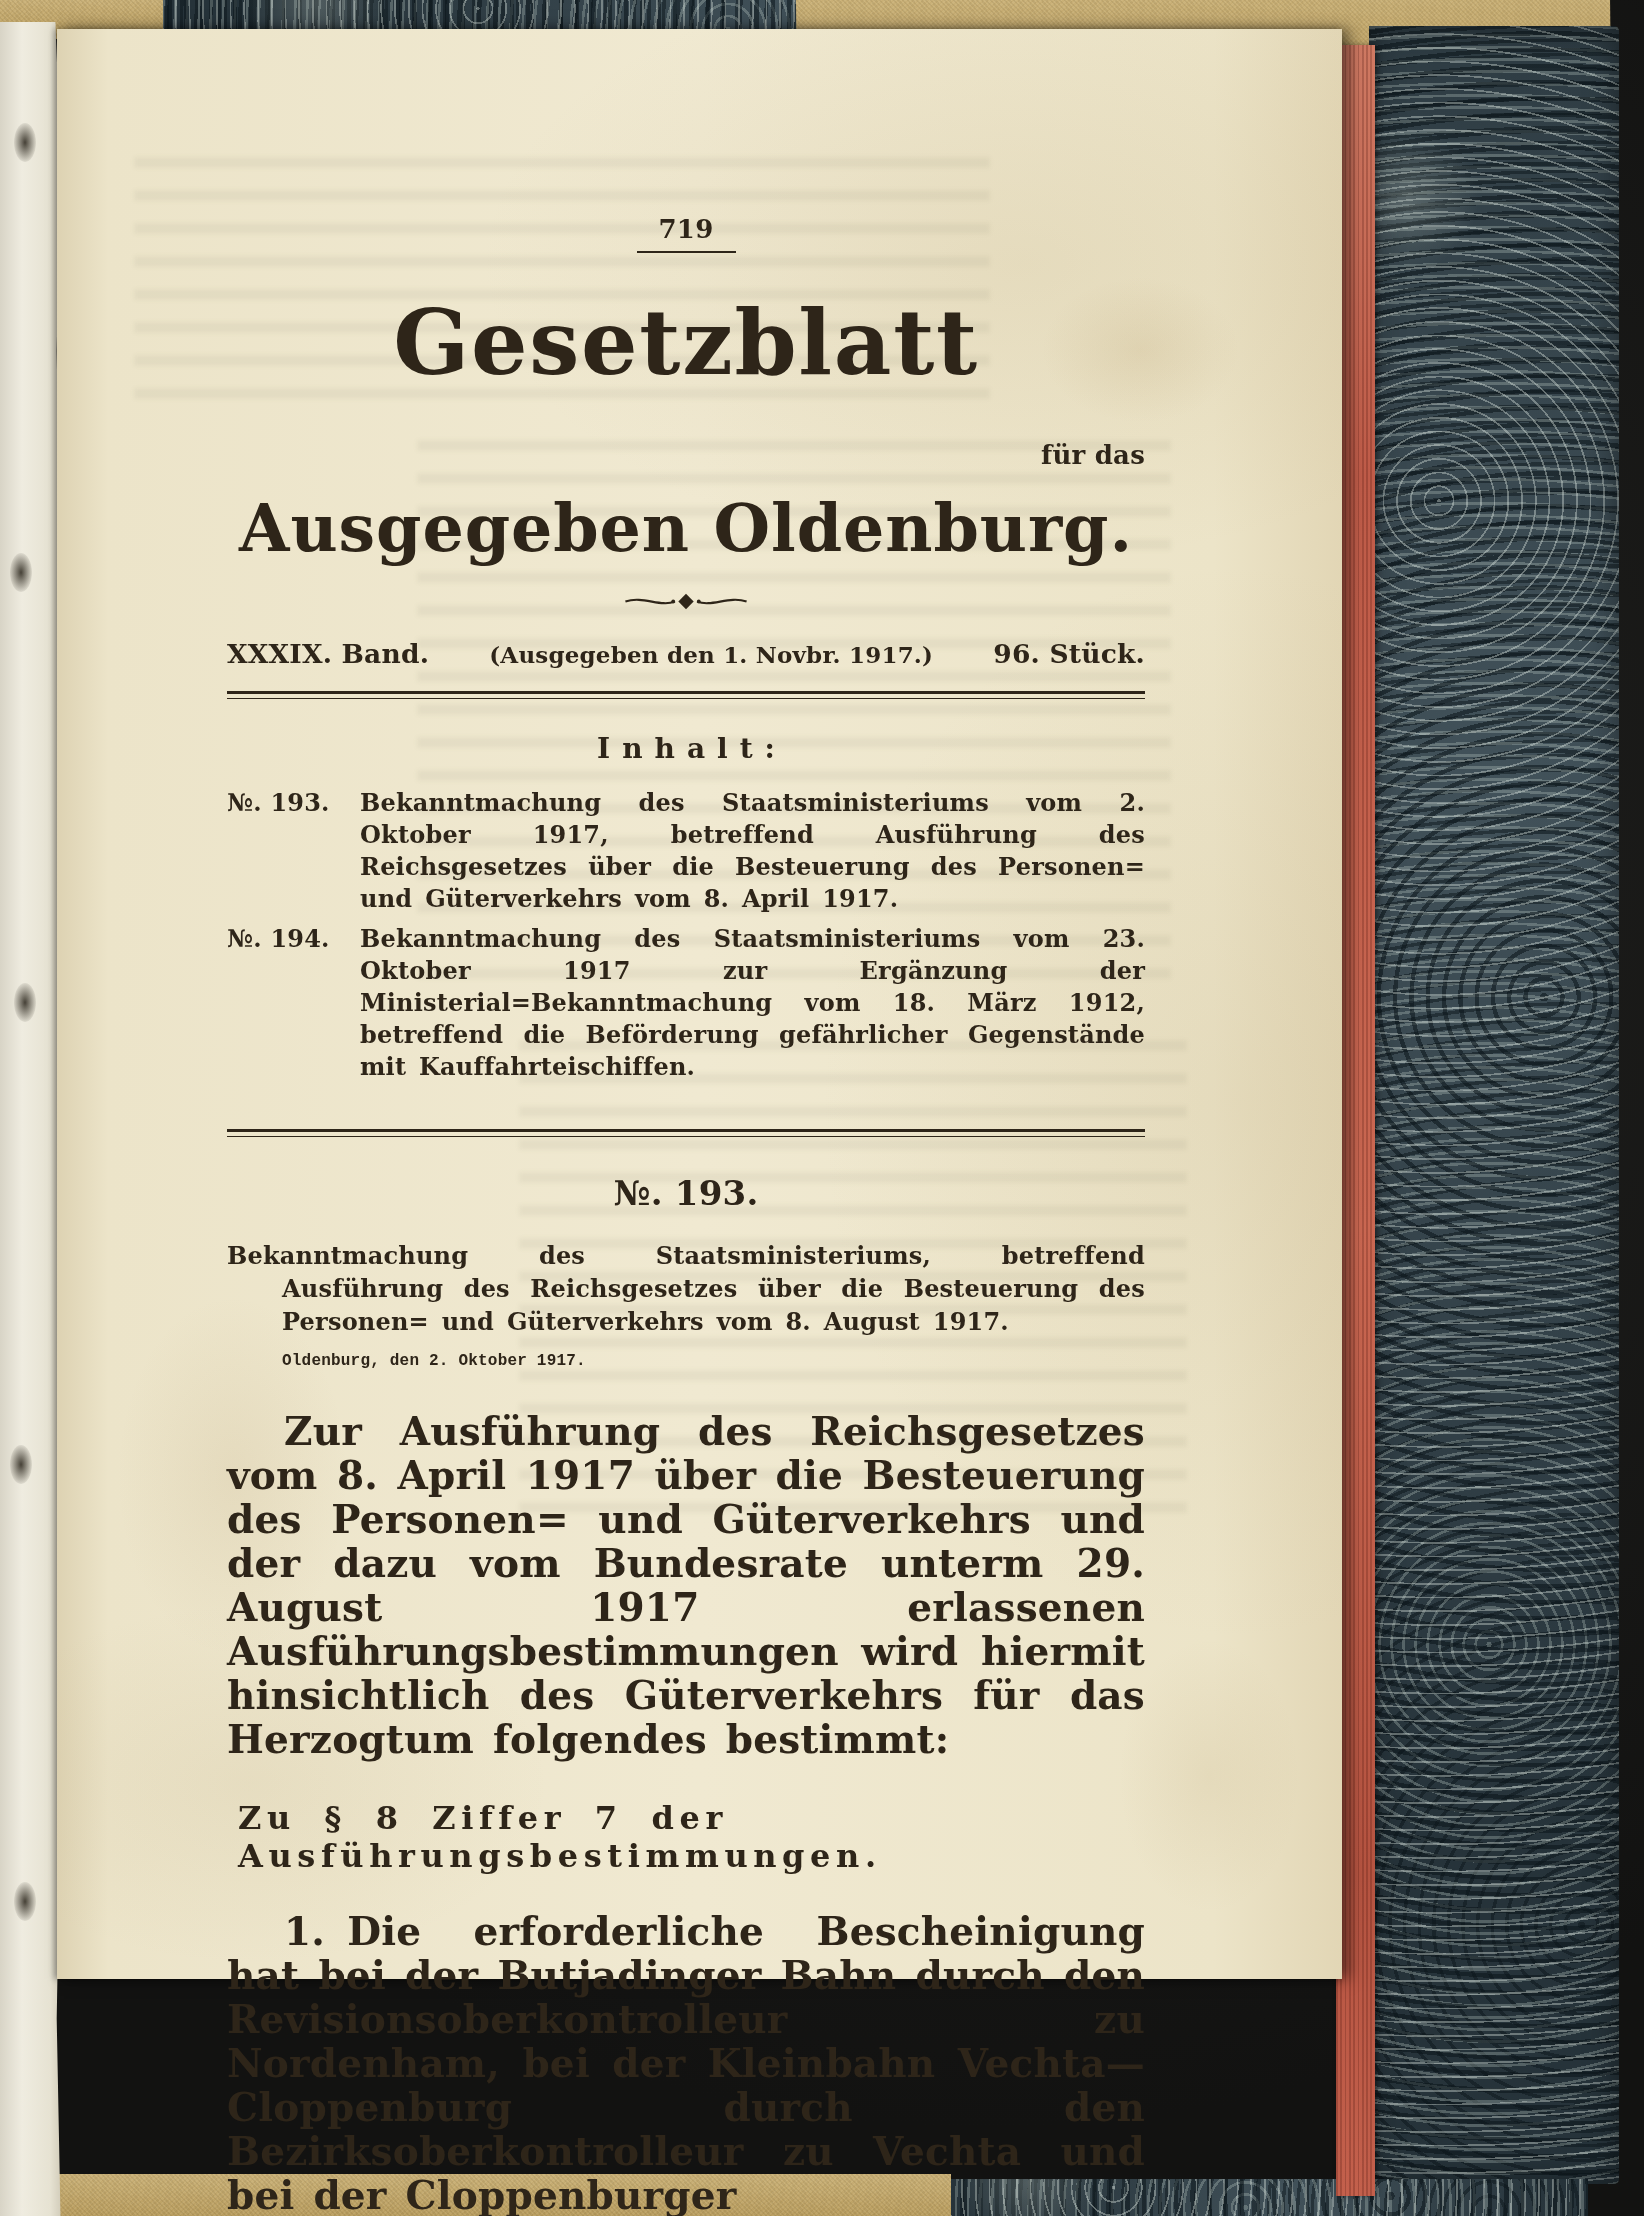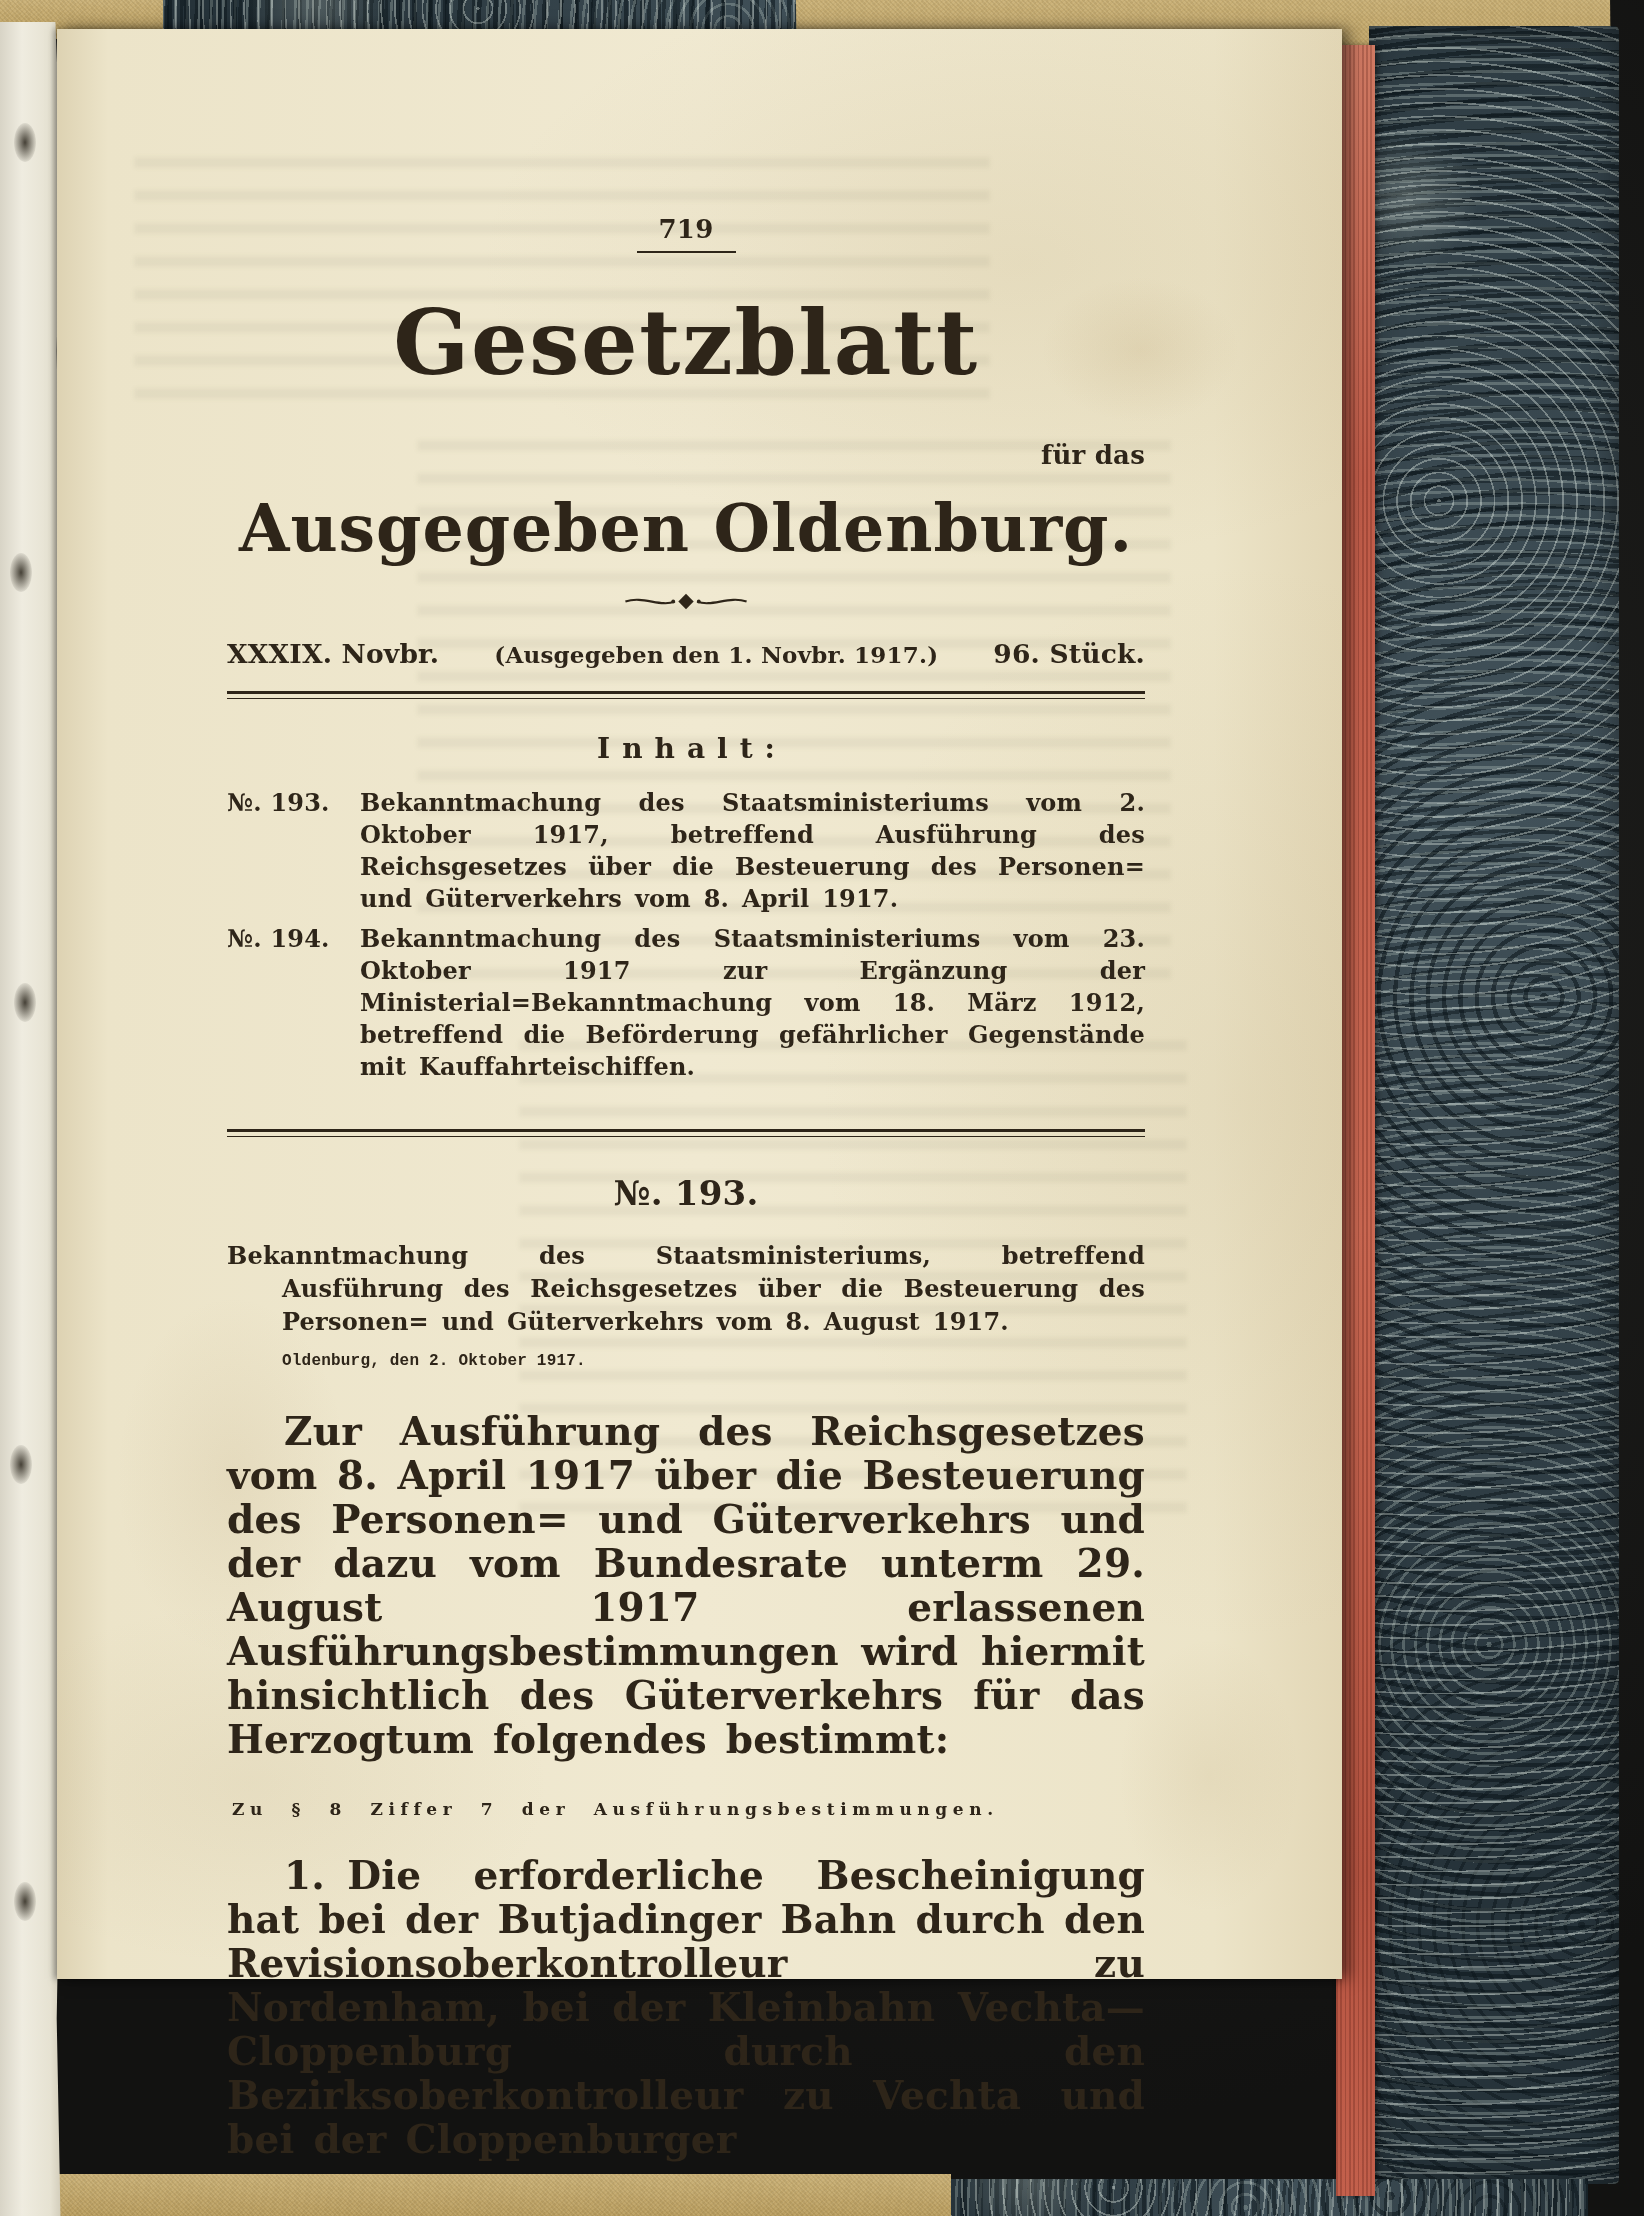--- a/index.html
+++ b/index.html
@@ -77,21 +77,21 @@
   .toc-entry + .toc-entry{margin-top:8px;}
   .toc-no{flex:0 0 133px;}
   .toc-text{flex:1;text-align:justify;word-spacing:4.3px;}
   .rule2{margin-top:46px;}
   .art-heading{margin:36px 0 0;text-align:center;font-size:34px;}
   .subject{margin:26px 0 0;font-size:24px;line-height:33px;text-align:justify;
     padding-left:55px;text-indent:-55px;word-spacing:4.3px;}
   .dateline{margin:13.7px 0 0;font-size:16px;padding-left:55px;font-family:Liberation Mono, monospace;}
   .body-para{margin:39px 0 0;font-size:39px;line-height:44px;text-align:justify;
     text-indent:57px;word-spacing:5.1px;}
-  .section-heading{margin:38px 5px 0;font-size:17px;letter-spacing:5.6px;word-spacing:12px;}
+  .section-heading{margin:38px 11px 0;font-size:32px;letter-spacing:5.6px;word-spacing:12px;}
   .item{margin-top:34px;}
   .item-no{margin-right:22px;}
   p,h1,h2,h3{padding:0;}
 </style>
 </head>
 <body>
 
 <div class="scene">
 
   <div class="top-marble marble"></div>
@@ -131,21 +131,21 @@
         <svg width="128" height="19" viewBox="0 0 150 22">
           <path d="M4 11 C 25 4, 45 18, 62 11" stroke="#2e2519" stroke-width="2.5" fill="none"></path>
           <path d="M146 11 C 125 4, 105 18, 88 11" stroke="#2e2519" stroke-width="2.5" fill="none"></path>
           <path d="M75 2 L84 11 L75 20 L66 11 Z" fill="#2e2519"></path>
           <circle cx="60" cy="11" r="2.2" fill="#2e2519"></circle>
           <circle cx="90" cy="11" r="2.2" fill="#2e2519"></circle>
         </svg>
       </div>
 
       <div class="volume-line">
-        <span>XXXIX. Novbr.</span>
+        <span>XXXIX. Band.</span>
         <span class="issued">(Ausgegeben den 1. Novbr. 1917.)</span>
         <span>96. Stück.</span>
       </div>
 
       <div class="double-rule"></div>
 
       <div class="toc-heading">Inhalt:</div>
 
       <div class="toc">
         <div class="toc-entry">

